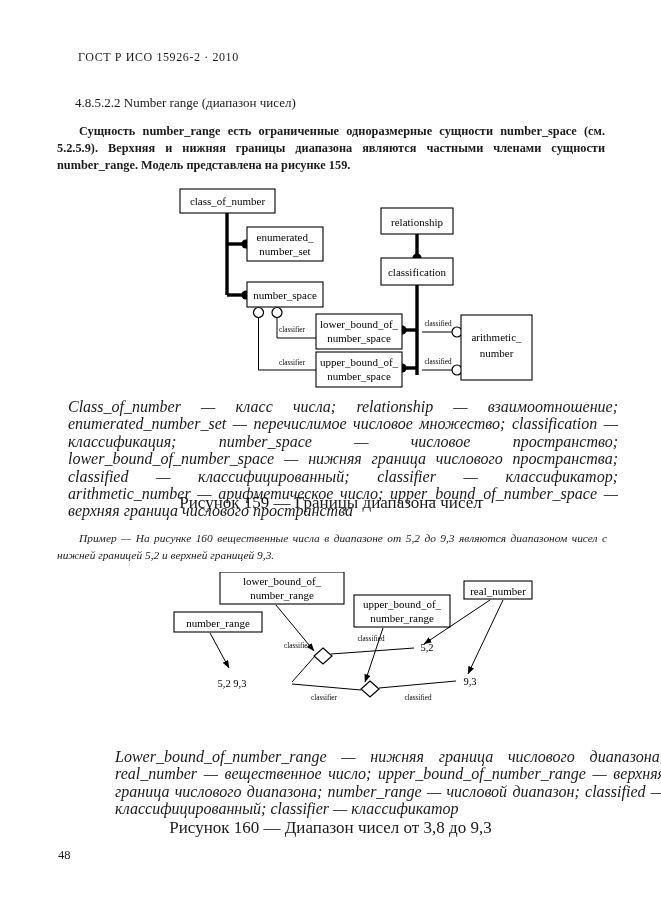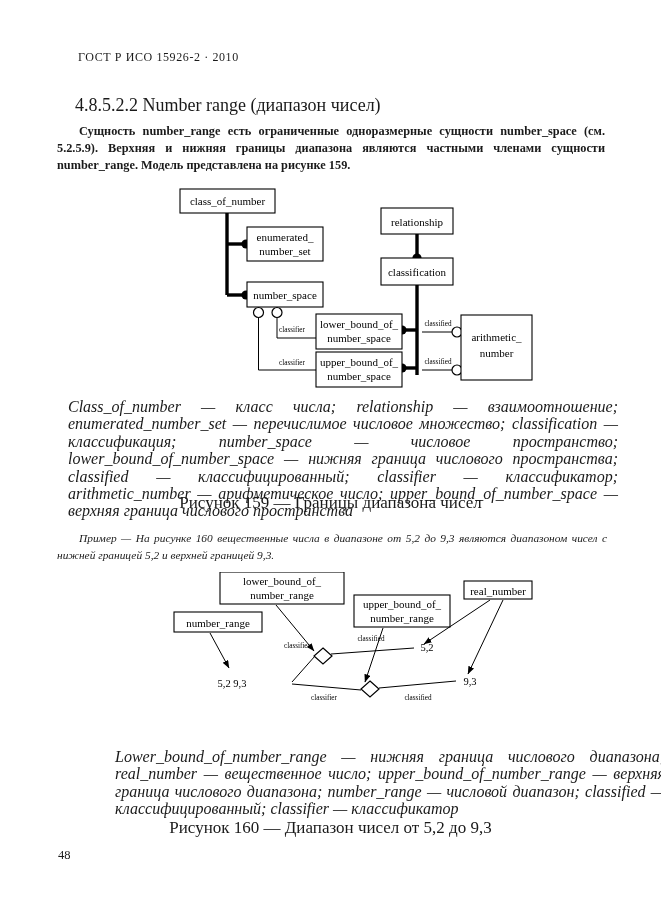--- a/index.html
+++ b/index.html
@@ -13,21 +13,21 @@
 
   
   .running-head{
     position:absolute;left:58px;top:50px;
     font-size:12px;letter-spacing:.6px;margin-left:20px;
   }
 
   
   .clause-title{
     position:absolute;left:75px;top:95px;
-    font-size:18px;
+    font-size:13px;
   }
   .body-par{
     position:absolute;left:57px;top:123px;width:548px;
     font-size:12.3px;line-height:17.2px;text-align:justify;
     text-indent:22px;
     font-weight:bold;
   }
 
   
   .figure{position:absolute;left:0;padding-left:24px;}
@@ -217,17 +217,17 @@
         <path class="thin" d="M355,116 L432,109"></path>
         <polygon class="diamond" points="346,109 355,117 346,125 337,117"></polygon>
       </g>
       <text class="rolelbl" x="300" y="128" text-anchor="middle">classifier</text>
       <text class="rolelbl" x="394" y="128" text-anchor="middle">classified</text>
     </svg>
   </div>
 
   <div class="legend" style="top:748px;margin-left:47px;">Lower_bound_of_number_range — нижняя граница числового диапазона; real_number — вещественное число; upper_bound_of_number_range — верхняя граница числового диапазона; number_range — числовой диапазон; classified — классифицированный; classifier — классификатор</div>
 
-  <div class="fig-caption" style="top:818px;">Рисунок 160 — Диапазон чисел от 5,2 до 9,3</div>
+  <div class="fig-caption" style="top:818px;">Рисунок 160 — Диапазон чисел от 3,8 до 9,3</div>
 
   <div class="folio">48</div>
 
 </div>
 
 </body></html>

